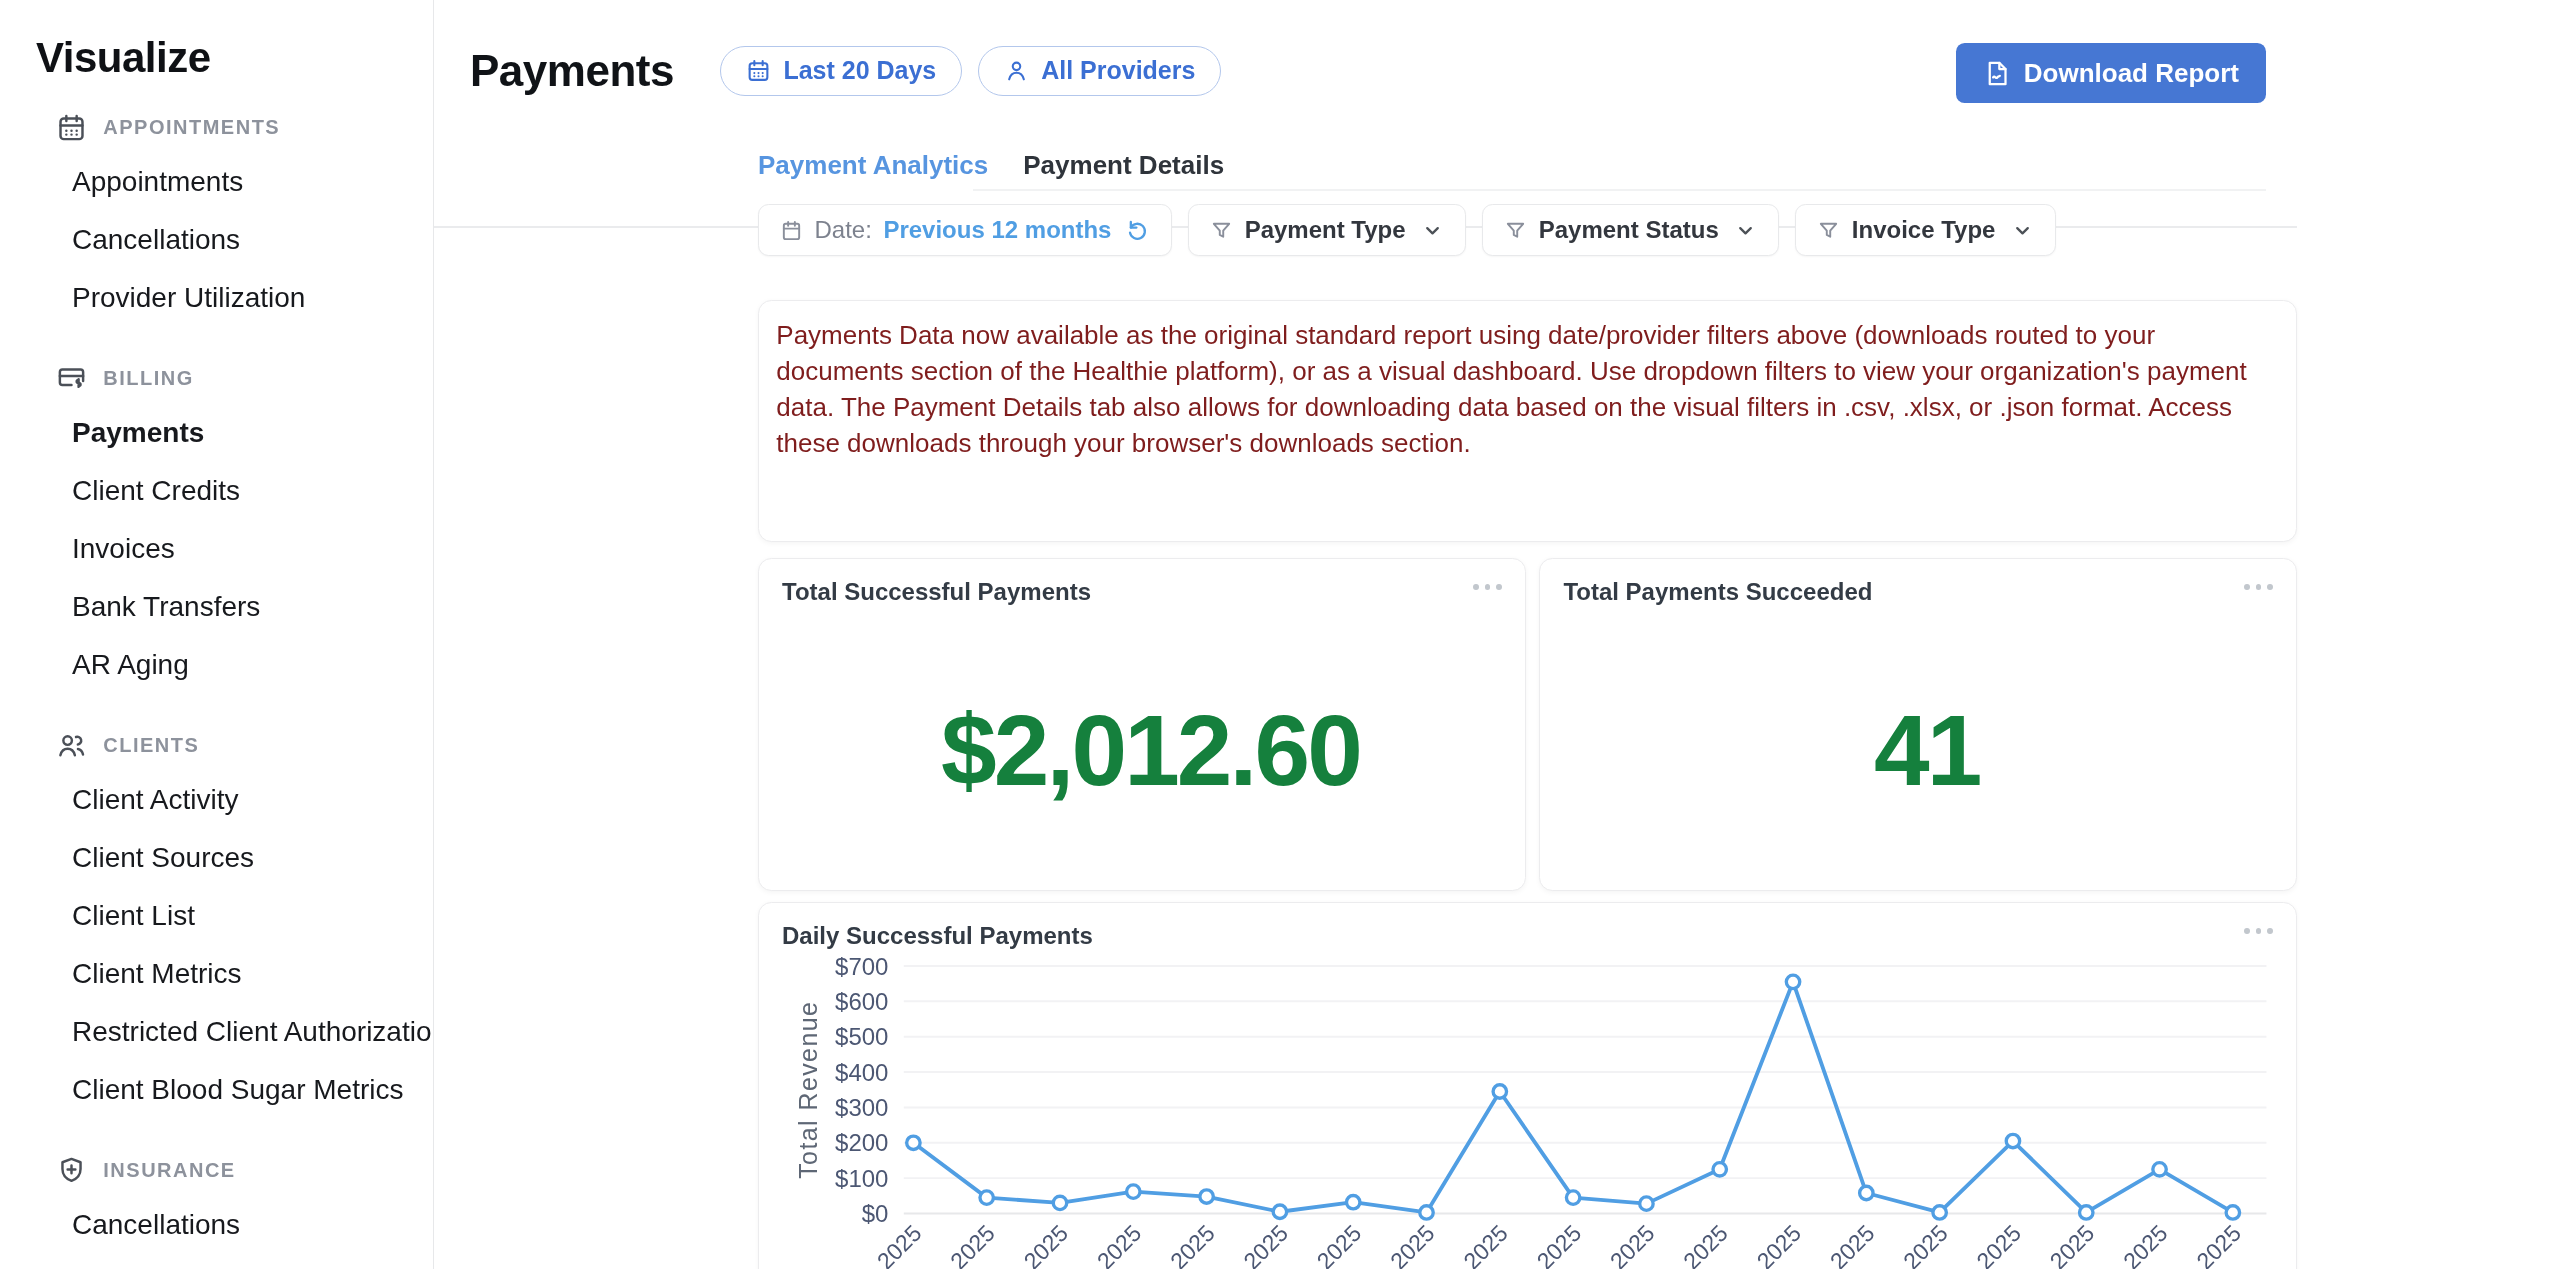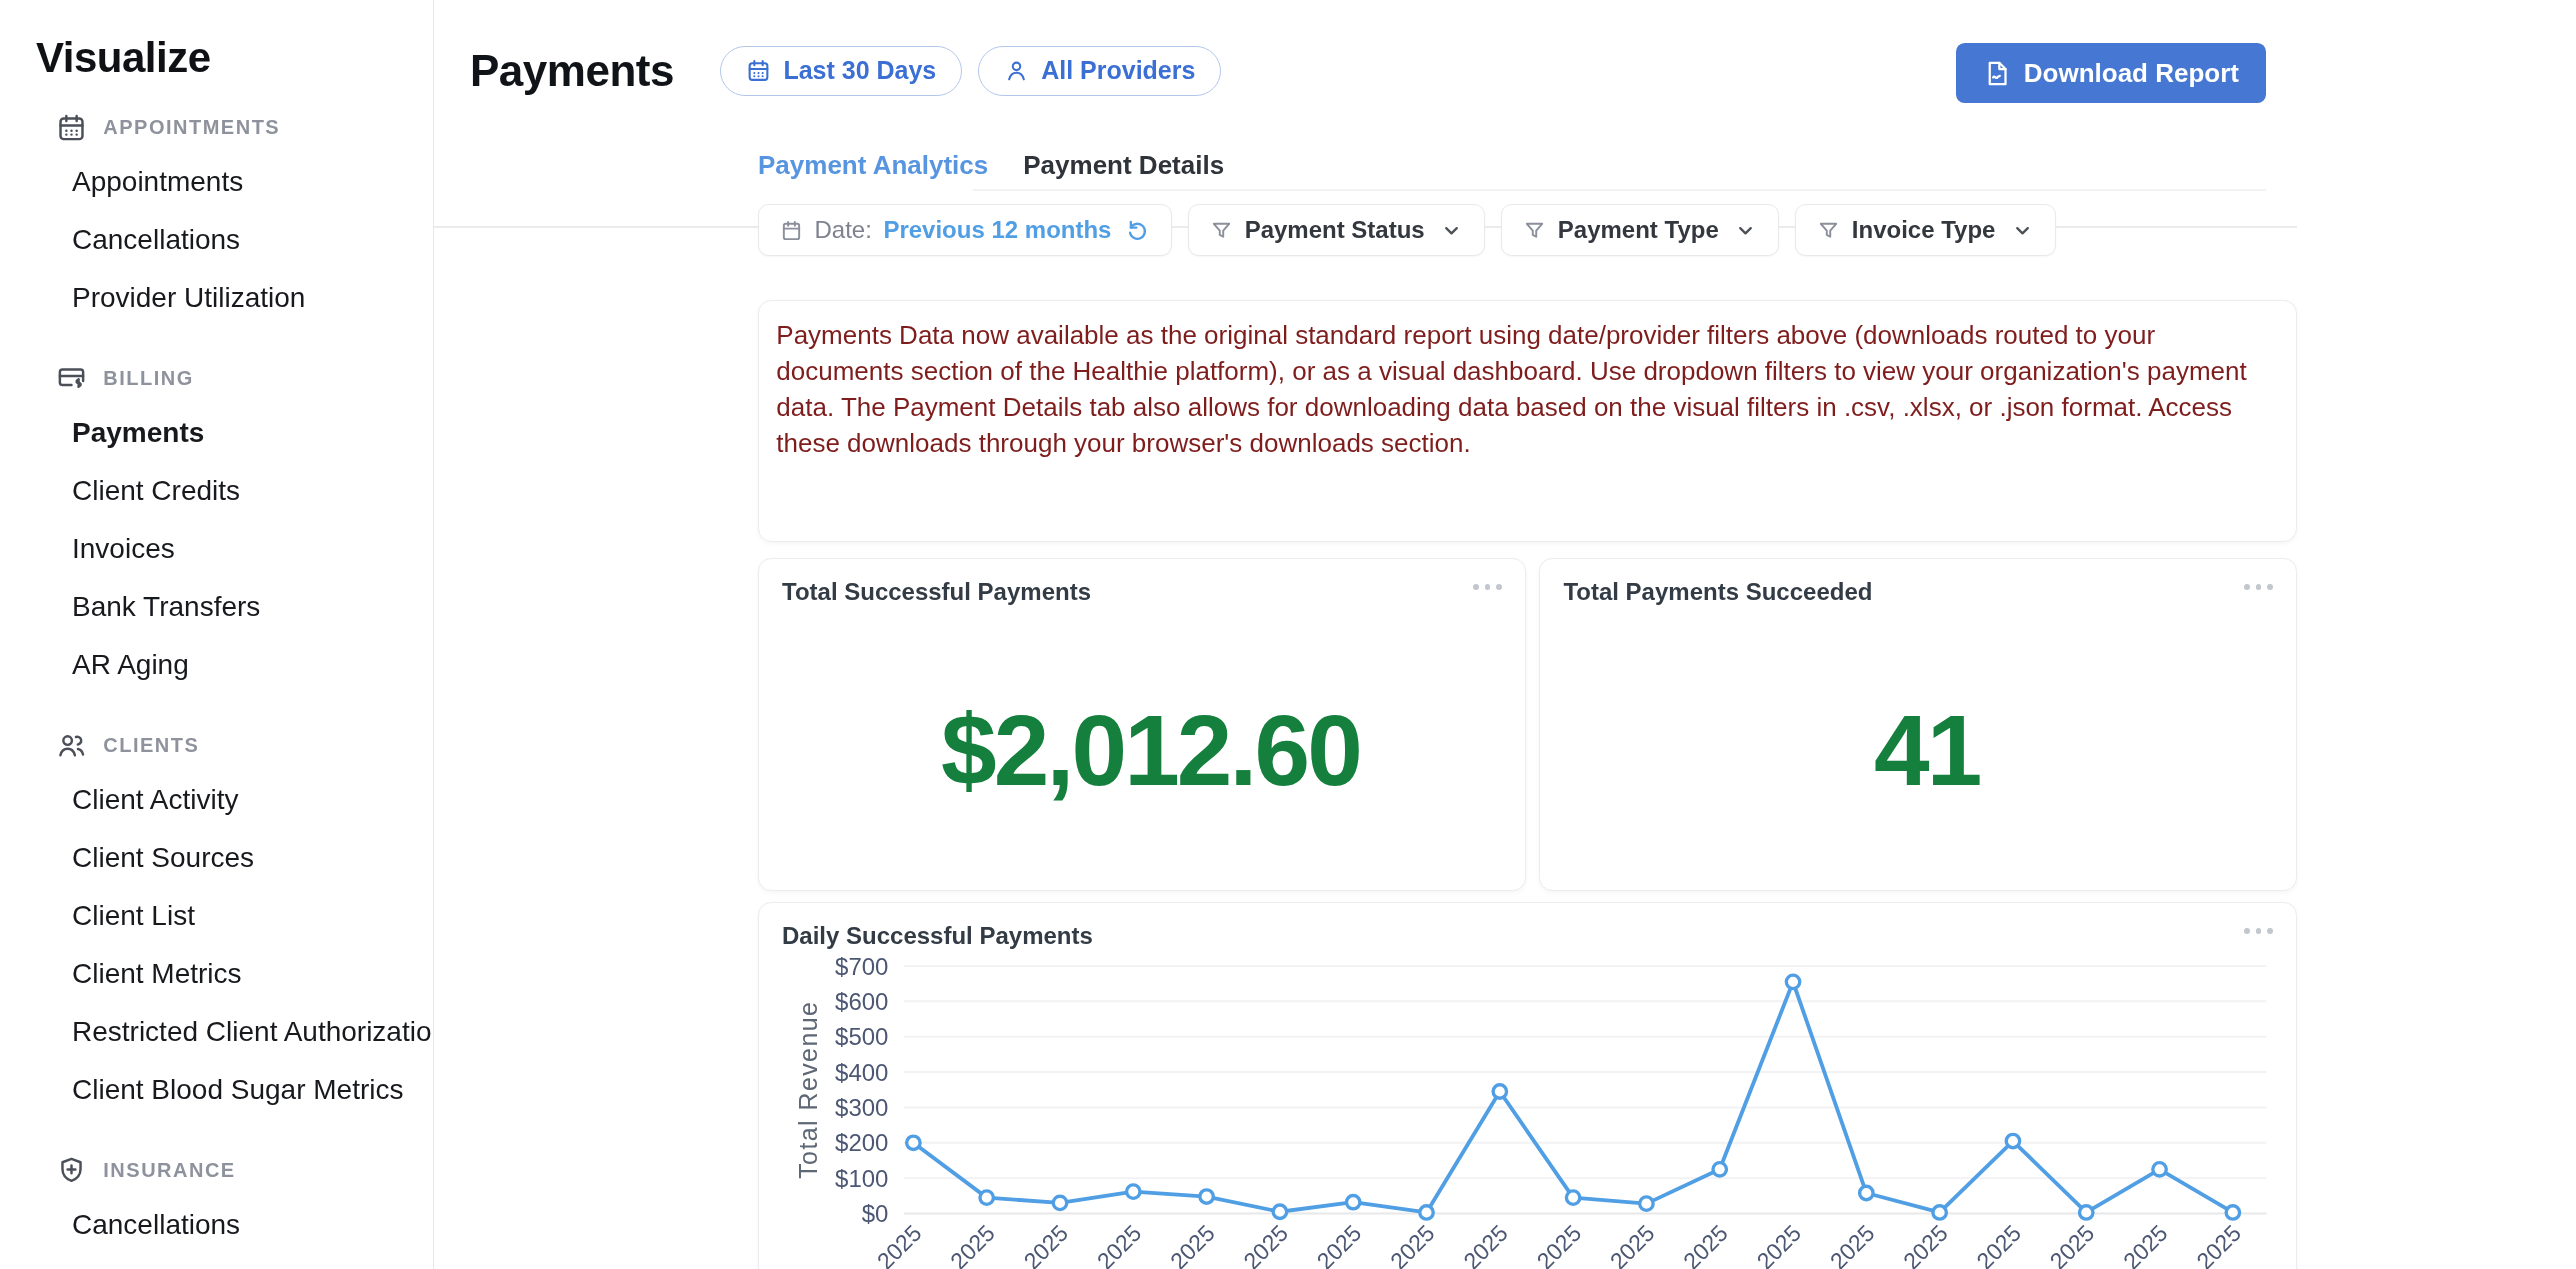--- a/index.html
+++ b/index.html
@@ -152,21 +152,21 @@
       <div class="page-title">Payments</div>
       <div class="pill-group">
         <button class="hpill">
           <span style="display:inline-flex;width:25px;height:25px;">
             <svg viewBox="0 0 24 24" fill="none" stroke="currentColor" stroke-width="2" stroke-linecap="round">
                 <rect x="3.5" y="5" width="17" height="16" rx="2.5"></rect>
                 <path d="M8 3v4M16 3v4M3.5 10.5h17"></path>
                 <path d="M8 14.5h.01M12 14.5h.01M16 14.5h.01M8 17.5h.01M12 17.5h.01M16 17.5h.01"></path>
               </svg>
           </span>
-          <span>Last 30 Days</span>
+          <span>Last 20 Days</span>
         </button>
         <button class="hpill">
           <span style="display:inline-flex;width:25px;height:25px;">
             <svg viewBox="0 0 24 24" fill="none" stroke="currentColor" stroke-width="2" stroke-linecap="round">
                 <circle cx="12" cy="8" r="3.6"></circle>
                 <path d="M5 20.5c1-4.2 3.8-6.3 7-6.3s6 2.1 7 6.3"></path>
               </svg>
           </span>
           <span>All Providers</span>
         </button>
@@ -210,34 +210,34 @@
               </svg>
           </span>
         </button>
 
       <button class="fpill">
             <span class="ficon">
               <svg viewBox="0 0 24 24" fill="none" stroke="currentColor" stroke-width="2" stroke-linejoin="round">
                 <path d="M4 5h16l-6.2 7.2v6.3l-3.6-1.9v-4.4z"></path>
               </svg>
             </span>
-            <span>Payment Status</span>
+            <span>Payment Type</span>
             <span class="chev">
               <svg viewBox="0 0 24 24" fill="none" stroke="currentColor" stroke-width="2.4" stroke-linecap="round" stroke-linejoin="round">
                 <path d="M6.5 9.5l5.5 5.5 5.5-5.5"></path>
               </svg>
             </span>
           </button>
           <button class="fpill">
             <span class="ficon">
               <svg viewBox="0 0 24 24" fill="none" stroke="currentColor" stroke-width="2" stroke-linejoin="round">
                 <path d="M4 5h16l-6.2 7.2v6.3l-3.6-1.9v-4.4z"></path>
               </svg>
             </span>
-            <span>Payment Type</span>
+            <span>Payment Status</span>
             <span class="chev">
               <svg viewBox="0 0 24 24" fill="none" stroke="currentColor" stroke-width="2.4" stroke-linecap="round" stroke-linejoin="round">
                 <path d="M6.5 9.5l5.5 5.5 5.5-5.5"></path>
               </svg>
             </span>
           </button>
           <button class="fpill">
             <span class="ficon">
               <svg viewBox="0 0 24 24" fill="none" stroke="currentColor" stroke-width="2" stroke-linejoin="round">
                 <path d="M4 5h16l-6.2 7.2v6.3l-3.6-1.9v-4.4z"></path>

